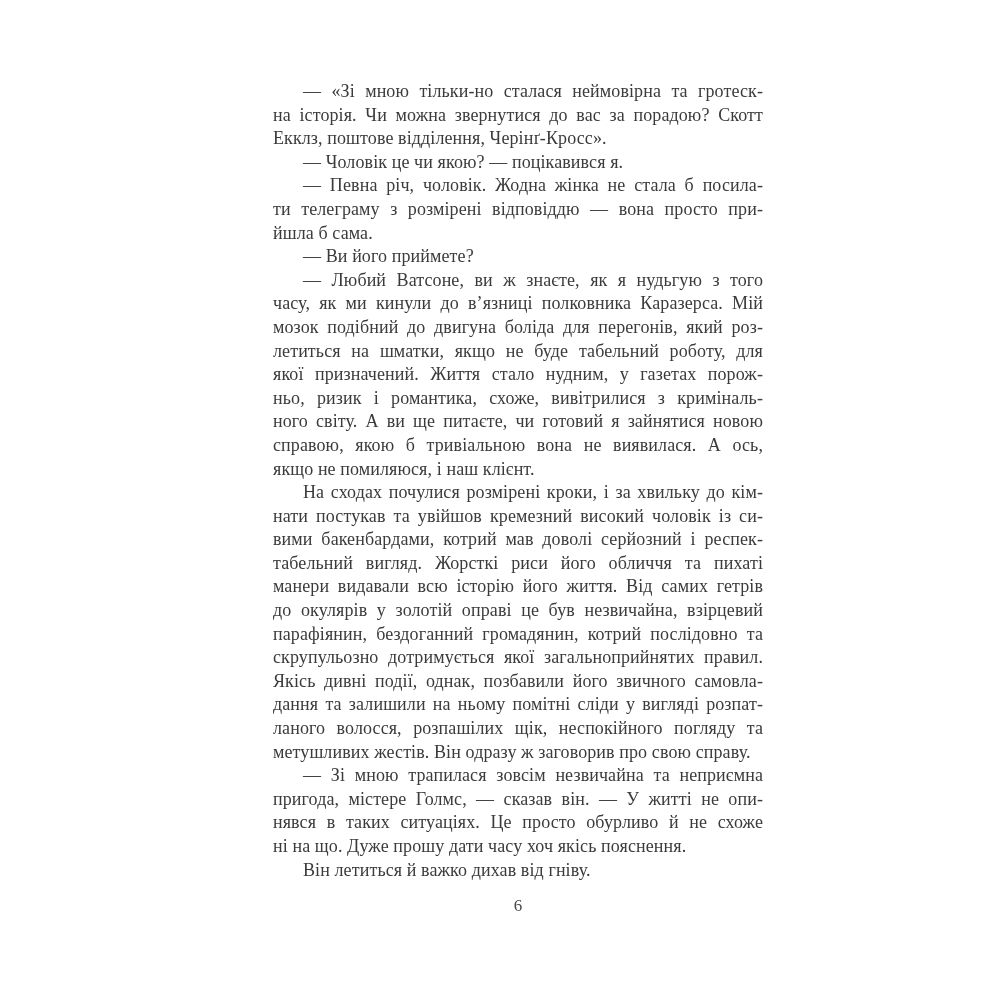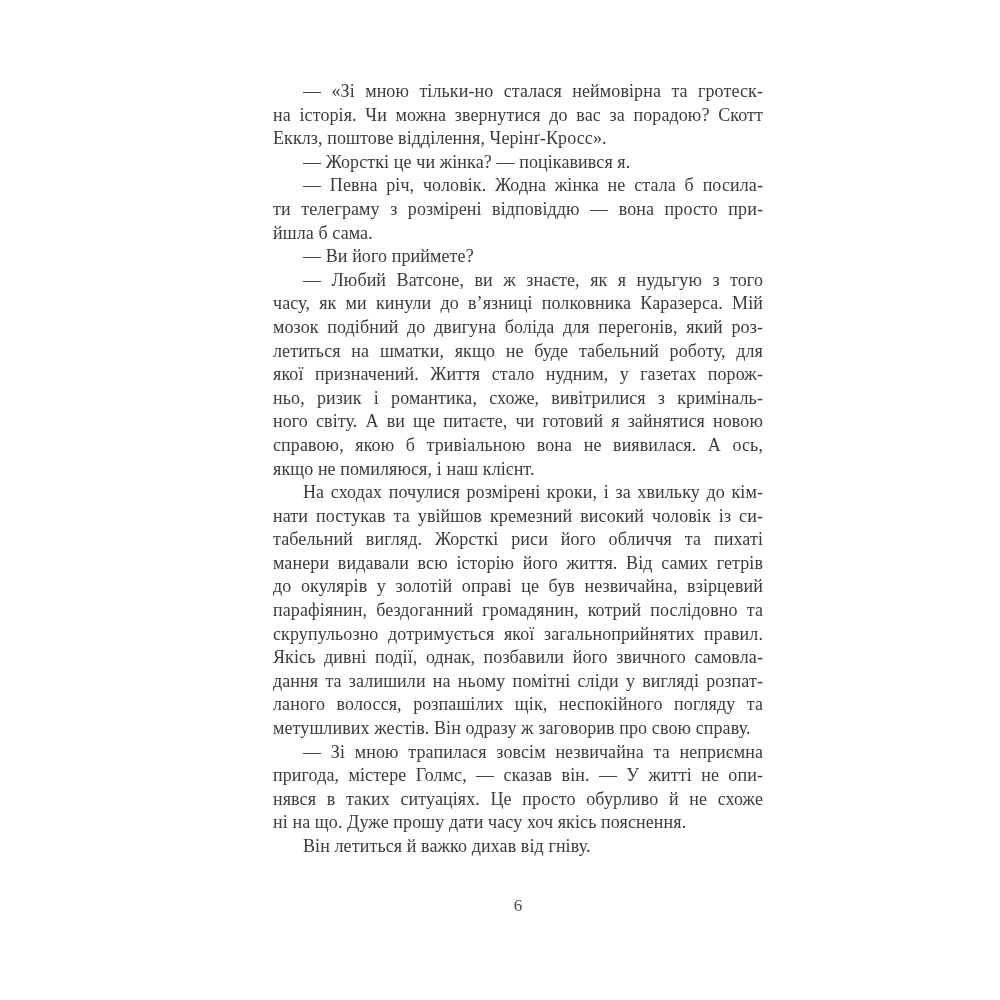--- a/index.html
+++ b/index.html
@@ -56,21 +56,21 @@
 <body>
 
 <div class="book-page" style="color: rgb(59, 59, 59); background: rgb(255, 255, 255);">
   <div class="text-block">
       <div class="paragraph">
         <div class="line first">— «Зі мною тільки-но сталася неймовірна та гротеск-</div>
         <div class="line">на історія. Чи можна звернутися до вас за порадою? Скотт</div>
         <div class="line last">Екклз, поштове відділення, Черінґ-Кросс».</div>
       </div>
       <div class="paragraph">
-        <div class="line first last">— Жорсткі це чи жінка? — поцікавився я.</div>
+        <div class="line first last">— Чоловік це чи якою? — поцікавився я.</div>
       </div>
       <div class="paragraph">
         <div class="line first">— Певна річ, чоловік. Жодна жінка не стала б посила-</div>
         <div class="line">ти телеграму з розмірені відповіддю — вона просто при-</div>
         <div class="line last">йшла б сама.</div>
       </div>
       <div class="paragraph">
         <div class="line first last">— Ви його приймете?</div>
       </div>
       <div class="paragraph">
@@ -80,20 +80,21 @@
         <div class="line">летиться на шматки, якщо не буде табельний роботу, для</div>
         <div class="line">якої призначений. Життя стало нудним, у газетах порож-</div>
         <div class="line">ньо, ризик і романтика, схоже, вивітрилися з криміналь-</div>
         <div class="line">ного світу. А ви ще питаєте, чи готовий я зайнятися новою</div>
         <div class="line">справою, якою б тривіальною вона не виявилася. А ось,</div>
         <div class="line last">якщо не помиляюся, і наш клієнт.</div>
       </div>
       <div class="paragraph">
         <div class="line first">На сходах почулися розмірені кроки, і за хвильку до кім-</div>
         <div class="line">нати постукав та увійшов кремезний високий чоловік із си-</div>
+        <div class="line">вими бакенбардами, котрий мав доволі серйозний і респек-</div>
         <div class="line">табельний вигляд. Жорсткі риси його обличчя та пихаті</div>
         <div class="line">манери видавали всю історію його життя. Від самих гетрів</div>
         <div class="line">до окулярів у золотій оправі це був незвичайна, взірцевий</div>
         <div class="line">парафіянин, бездоганний громадянин, котрий послідовно та</div>
         <div class="line">скрупульозно дотримується якої загальноприйнятих правил.</div>
         <div class="line">Якісь дивні події, однак, позбавили його звичного самовла-</div>
         <div class="line">дання та залишили на ньому помітні сліди у вигляді розпат-</div>
         <div class="line">ланого волосся, розпашілих щік, неспокійного погляду та</div>
         <div class="line last">метушливих жестів. Він одразу ж заговорив про свою справу.</div>
       </div>

